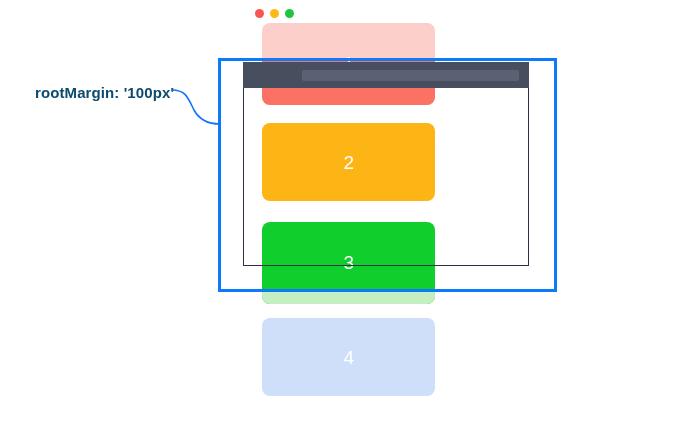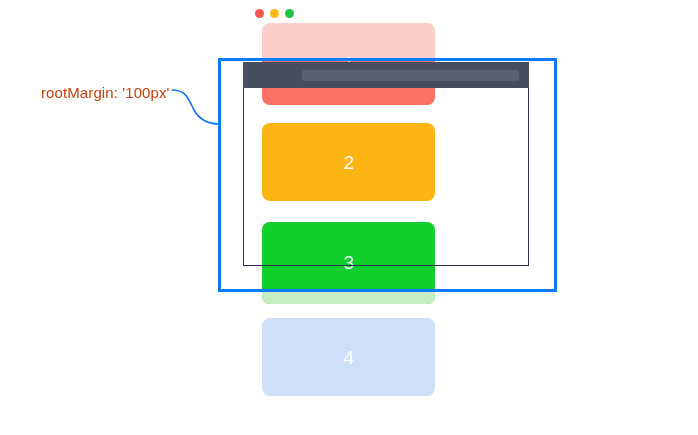--- a/index.html
+++ b/index.html
@@ -107,25 +107,25 @@
     width: 339px;
     height: 234px;
     border: 3px solid #0c7bfa;
     box-sizing: border-box;
     background: transparent;
   }
 
   
   #rootmargin-label {
     position: absolute;
-    left: 41px;
+    left: 35px;
     top: 84px;
-    color: #c2410c;
+    color: #0c4a6e;
     font-size: 15px;
-    font-weight: normal;
+    font-weight: bold;
     font-family: "Liberation Sans", sans-serif;
     white-space: nowrap;
     letter-spacing: 0.1px;
   }
   #leader-line {
     position: absolute;
     left: 170px;
     top: 82px;
     width: 56px;
     height: 46px;

